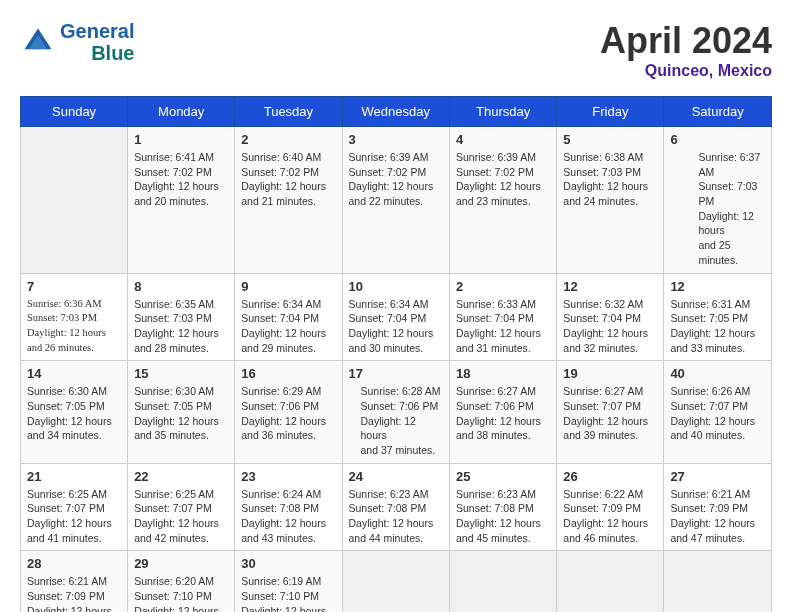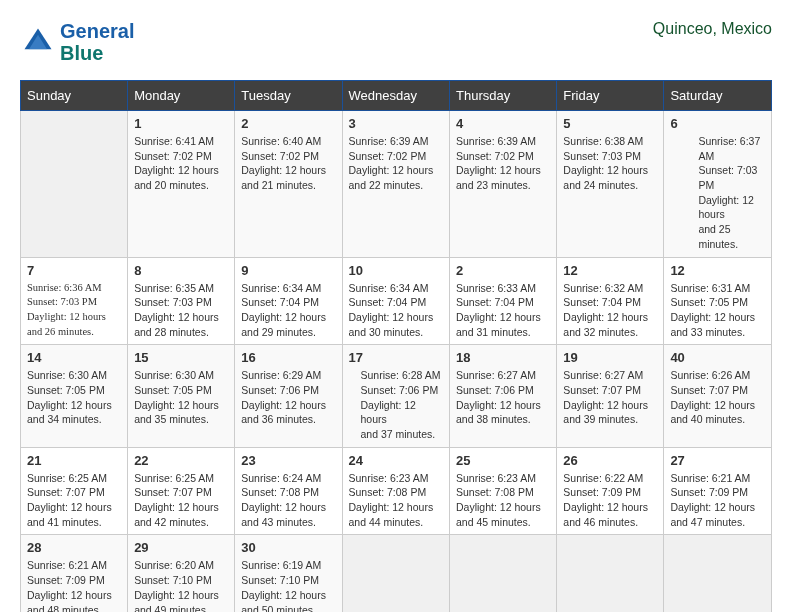--- a/index.html
+++ b/index.html
@@ -19,49 +19,49 @@
     .logo {
       display: flex;
       align-items: center;
       gap: 4px;
     }
     .logo-text {
       font-size: 20px;
       font-weight: bold;
       color: #333;
       line-height: 1.1;
+      text-align: right;
     }
     .logo-text span { color: #1a5fa8; }
     .logo-icon {
       width: 36px;
       height: 36px;
     }
     .title-area {
       text-align: right;
     }
     .title-area h1 {
       font-size: 36px;
       font-weight: bold;
       color: #333;
     }
     .title-area h2 {
       font-size: 16px;
-      color: #14532d;
-      font-weight: normal;
-      text-align: center;
+      color: #4c1d95;
+      font-weight: bold;
     }
     table {
       width: 100%;
       border-collapse: collapse;
       font-size: 11px;
     }
     thead tr th {
-      background-color: #404040;
+      background-color: #1d4ed8;
       color: #fff;
-      text-align: left;
+      text-align: center;
       padding: 7px 6px;
       font-size: 13px;
       font-weight: normal;
       border: 1px solid #1a5099;
     }
     tbody tr td {
       border: 1px solid #ccc;
       padding: 5px 6px;
       vertical-align: top;
       width: 108px;
@@ -91,20 +91,21 @@
     <svg class="logo-icon" viewBox="0 0 40 40">
       <polygon points="20,5 35,28 5,28" fill="#1a5fa8"></polygon>
       <polygon points="20,12 30,28 10,28" fill="#5599dd" opacity="0.5"></polygon>
     </svg>
     <div class="logo-text">
       <div><span>General</span></div>
       <div><span style="color:#0f766e;">Blue</span></div>
     </div>
   </div>
   <div class="title-area">
+    <h1>April 2024</h1>
     <h2>Quinceo, Mexico</h2>
   </div>
 </div>
 
 <table>
   <thead>
     <tr>
     <th>Sunday</th>
         <th>Monday</th>
         <th>Tuesday</th>

